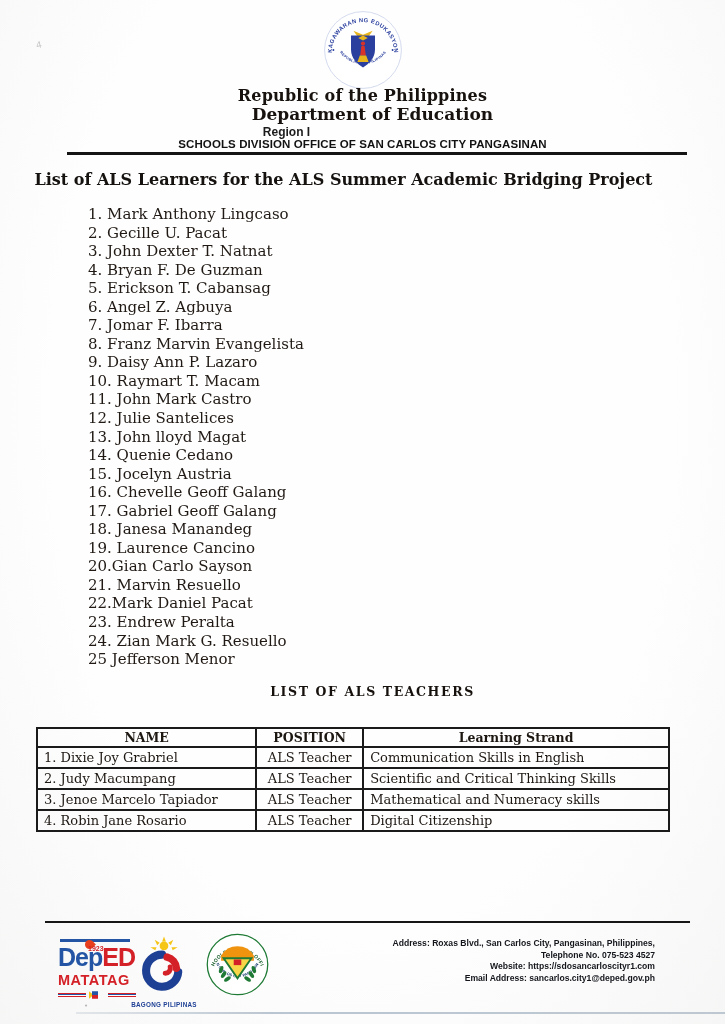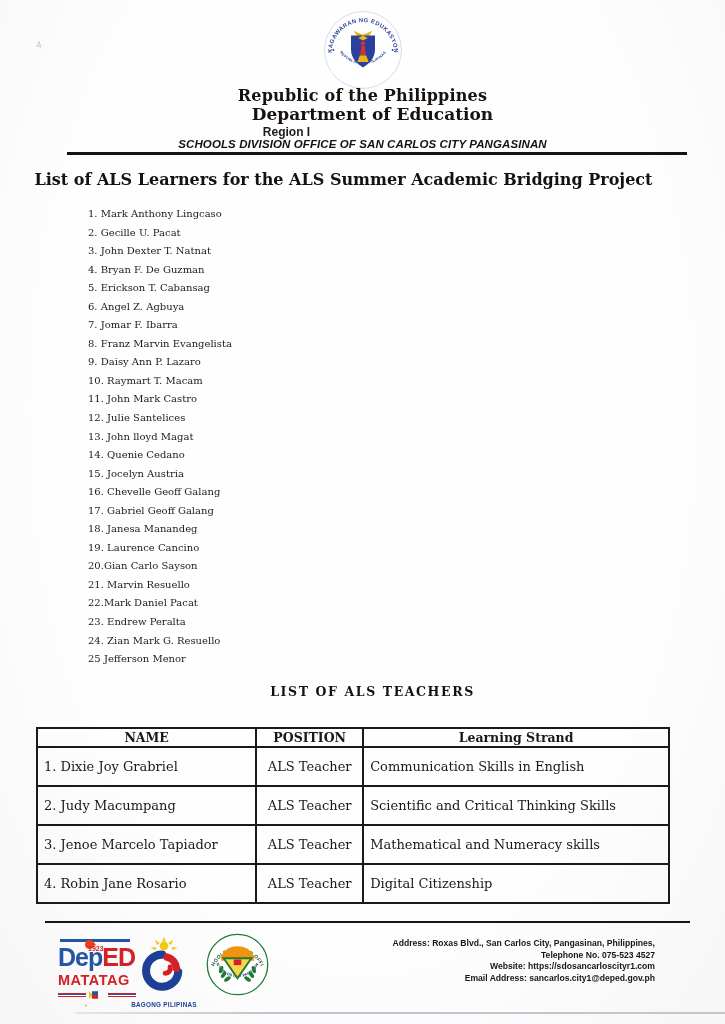--- a/index.html
+++ b/index.html
@@ -19,37 +19,37 @@
   }
   
   .seal-wrap { position:absolute; top:10px; left:323px; width:80px; height:80px; }
   .hdr-republic { position:absolute; top:86px; left:0; width:725px; text-align:center;
     font-family:"DejaVu Serif",serif; font-weight:bold; font-size:16px; letter-spacing:0.2px; color:#17120e; }
   .hdr-dept { position:absolute; top:104px; left:0; width:725px; text-align:center;
     font-family:"DejaVu Serif",serif; font-weight:bold; font-size:17px; color:#17120e;padding-left:20px; }
   .hdr-region { position:absolute; top:125px; left:0; width:573px; text-align:center;
     font-family:"Liberation Sans",sans-serif; font-weight:bold; font-size:12px; color:#1b1b1b; }
   .hdr-office { position:absolute; top:138px; left:0; width:725px; text-align:center;
-    font-family:"Liberation Sans",sans-serif; font-weight:bold; font-size:11.5px; letter-spacing:0.1px; color:#121212;font-style:italic; }
+    font-family:"Liberation Sans",sans-serif; font-weight:bold; font-size:11.5px; letter-spacing:0.1px; color:#121212; }
   .hdr-rule { position:absolute; top:152px; left:67px; width:620px; height:2.6px; background:#141414; }
   
   .doc-title { position:absolute; top:170px; left:0; width:687px; text-align:center;
     font-family:"DejaVu Serif",serif; font-weight:bold; font-size:16px; color:#151210; }
   
   .learners { position:absolute; top:205px; left:88px; width:420px;
-    font-family:"DejaVu Serif",serif; font-size:10px; color:#201914; }
+    font-family:"DejaVu Serif",serif; font-size:15px; color:#201914; }
   .learner-item { height:18.55px; line-height:18.55px; white-space:nowrap; }
   
   .teachers-heading { position:absolute; top:684px; left:0; width:725px; text-align:center;
     font-family:"DejaVu Serif",serif; font-weight:bold; font-size:12.5px; letter-spacing:1.6px; color:#16110d;padding-left:20px; }
   table.teachers { position:absolute; top:727px; left:36px; width:634px;
     border-collapse:collapse; font-family:"DejaVu Serif",serif; font-size:13px; color:#1d1712; }
   table.teachers th, table.teachers td { border:2px solid #1a1a1a; padding:1px 6px; }
   table.teachers th { font-weight:bold; text-align:center; height:19px; font-size:12.5px; }
-  table.teachers td { height:39px; }
+  table.teachers td { height:21px; }
   col.c-name { width:220px; } col.c-pos { width:107px; } col.c-strand { width:307px; }
   td.td-pos { text-align:center; }
   
   .footer-rule { position:absolute; top:921px; left:45px; width:645px; height:2.4px; background:#161616; }
   .logo-deped { position:absolute; top:939px; left:58px; width:78px; height:66px;
     font-family:"Liberation Sans",sans-serif; }
   .logo-deped .topbar { position:absolute; top:0; left:2px; width:70px; height:2.6px; background:#2355a4; }
   .logo-deped .wordmark { position:absolute; top:5px; left:0; font-size:25px; font-weight:bold; letter-spacing:-1px; line-height:26px; }
   .logo-deped .blue { color:#2355a4; } .logo-deped .red { color:#d42127; }
   .logo-deped .year { position:absolute; top:6px; left:30px; font-size:7px; font-weight:bold; color:#d42127; letter-spacing:0; }

